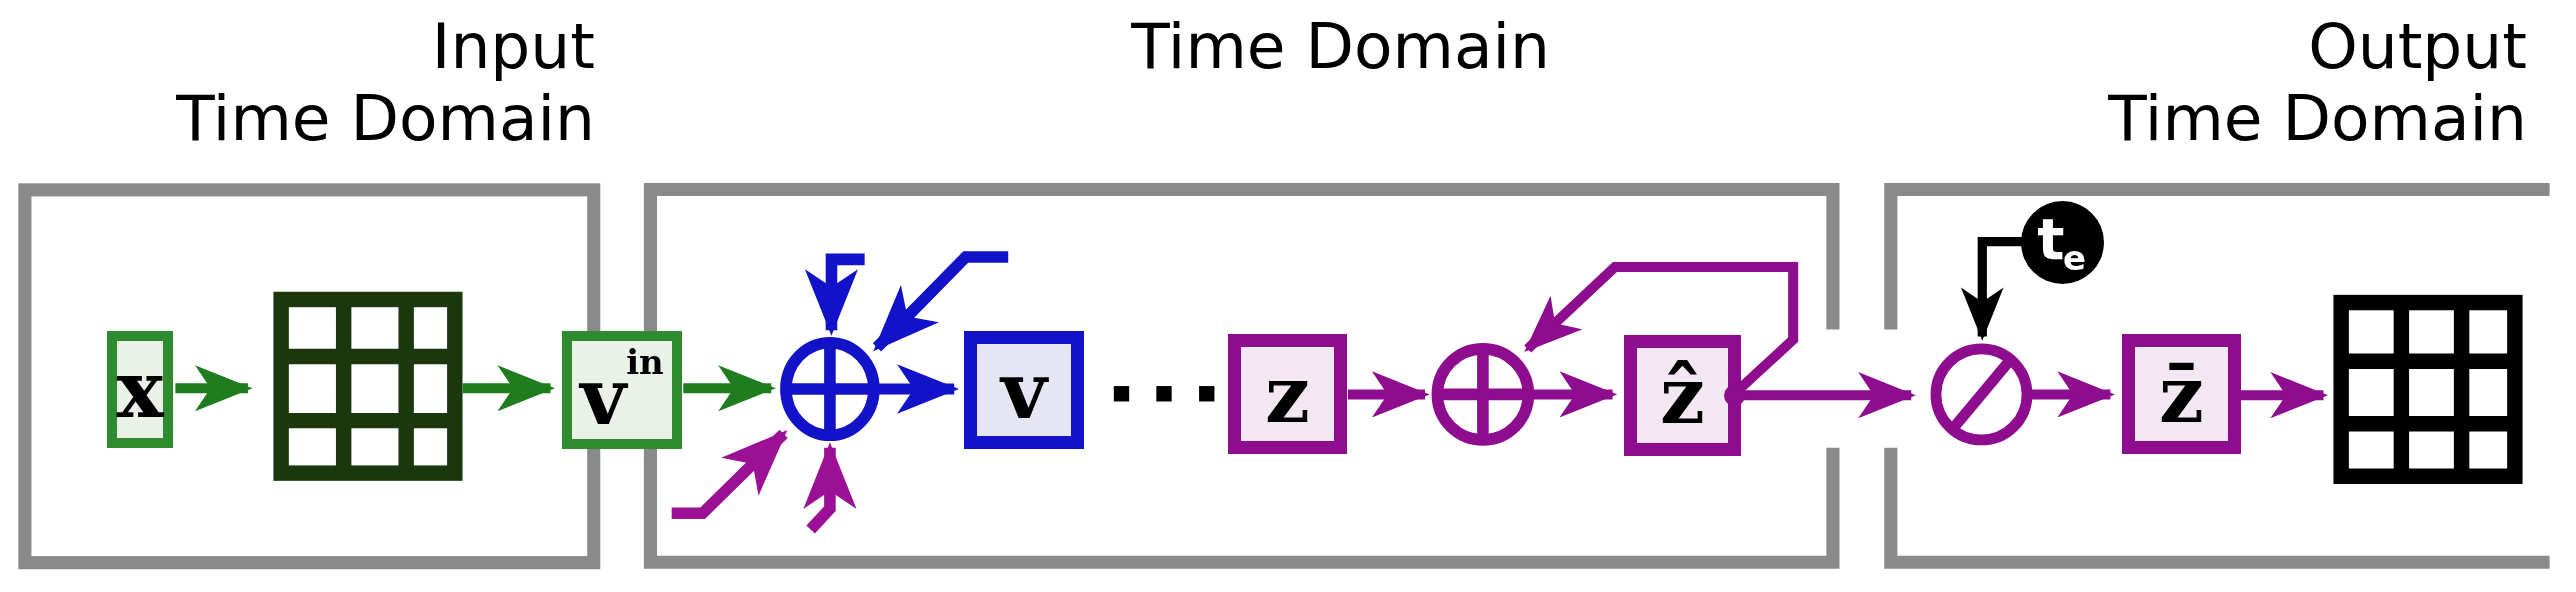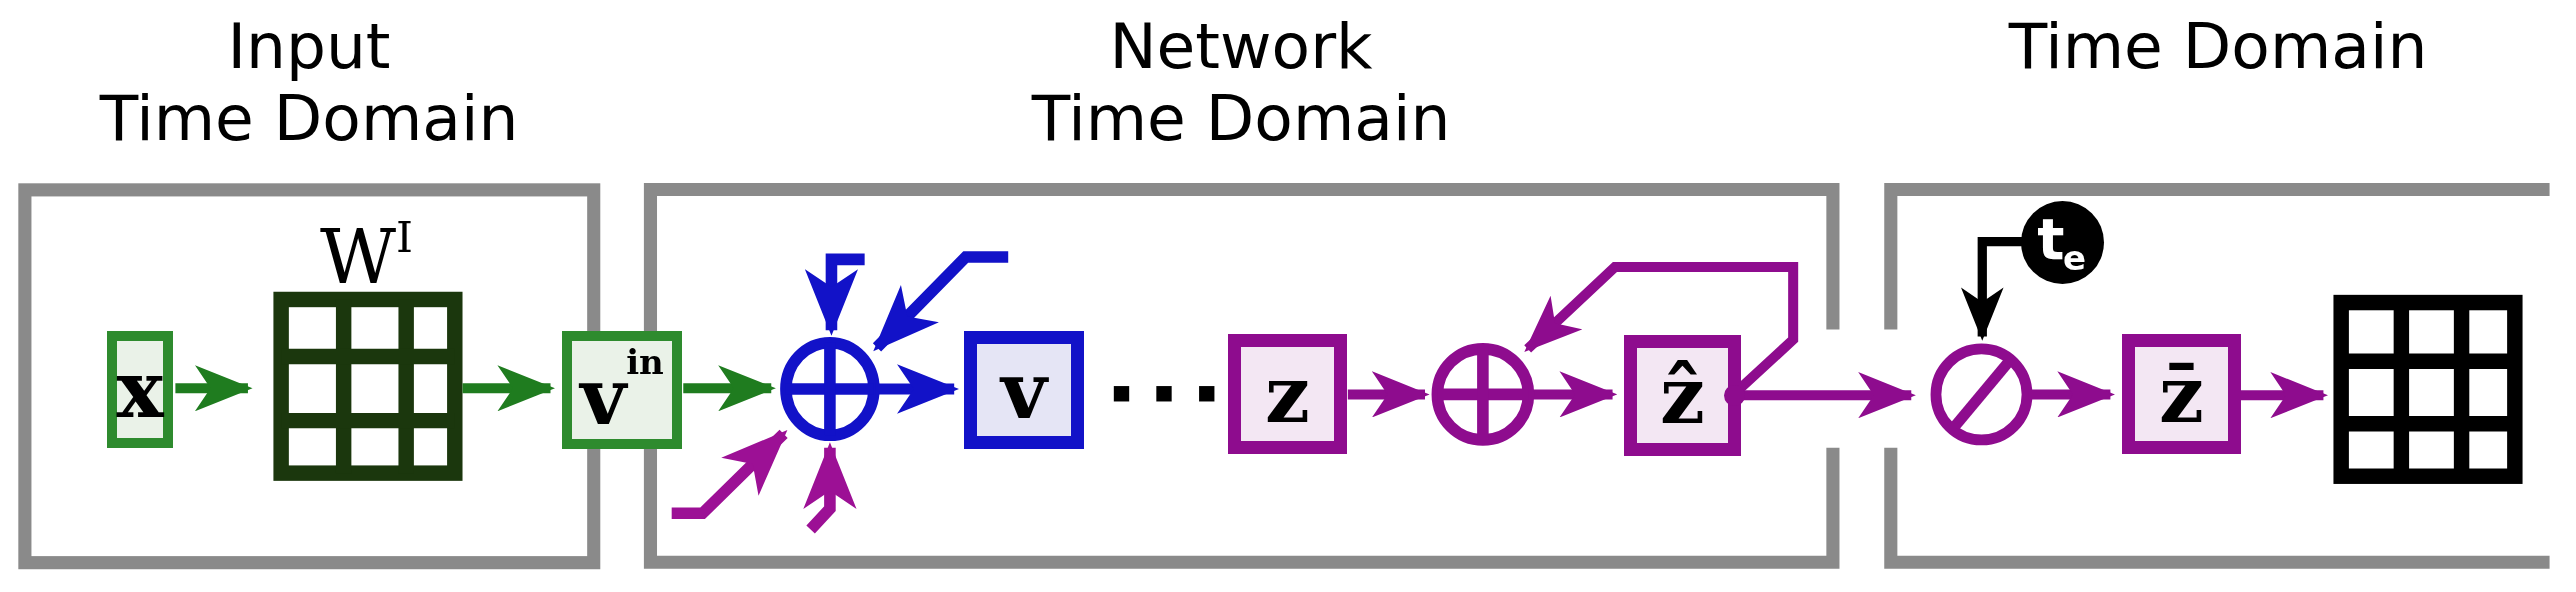--- a/index.html
+++ b/index.html
@@ -11,21 +11,21 @@
   html,body{margin:0;padding:0;background:#fff;}
   #canvas{
     position:relative;width:2576px;height:592px;background:#fff;overflow:hidden;
     font-family:"DejaVu Sans","Liberation Sans",sans-serif;
   }
   #diagram-svg{position:absolute;left:0;top:0;}
   .title{
     position:absolute;top:10.8px;text-align:center;color:#000;
     font-size:63px;line-height:1.14;font-family:"DejaVu Sans","Liberation Sans",sans-serif;
   }
-  .title span{display:block;}
+  .title span{display:block;text-align:right;}
   .box{
     position:absolute;box-sizing:border-box;display:flex;align-items:center;justify-content:center;
     font-family:"DejaVu Serif","Liberation Serif",serif;font-weight:bold;color:#000;
   }
   .box-green{border:10.8px solid var(--c-green_border);background:var(--c-green_fill);}
   .box-blue{border:13px solid var(--c-blue);background:var(--c-blue_fill);}
   .box-purple{border:13px solid var(--c-purple);background:var(--c-purple_fill);}
   .letter{font-size:79px;line-height:1;}
   .supscript{font-size:34px;position:relative;top:-28px;line-height:1;}
   .w-label{
@@ -135,30 +135,27 @@
 
     <line x1="2627" y1="511" x2="2733" y2="511" style="stroke:var(--c-purple)" stroke-width="13" marker-end="url(#mk-purple)"></line>
     <line x1="2902" y1="512" x2="3009" y2="512" style="stroke:var(--c-purple)" stroke-width="13" marker-end="url(#mk-purple)"></line>
   </svg>
 
   <div class="title" style="left:23px;width:572px;">
     <span>Input</span>
     <span>Time Domain</span>
   </div>
   <div class="title" style="left:932px;width:618px;">
-    <span>Network</span>
     <span>Time Domain</span>
   </div>
   <div class="title" style="left:1909px;width:618px;">
+    <span>Output</span>
     <span>Time Domain</span>
   </div>
 
-  <div class="w-label" style="left:274px;top:220px;">
-    <span>W</span><span class="supscript">I</span>
-  </div>
 
   <div class="box box-green" style="left:107px;top:331px;width:66px;height:117px;">
     <span class="letter">x</span>
   </div>
 
   <div class="box box-green" style="left:562px;top:331px;width:120px;height:118px;">
     <span class="letter" style="position:relative;top:6.2px;">v</span>
       <span class="supscript">in</span>
   </div>
 

